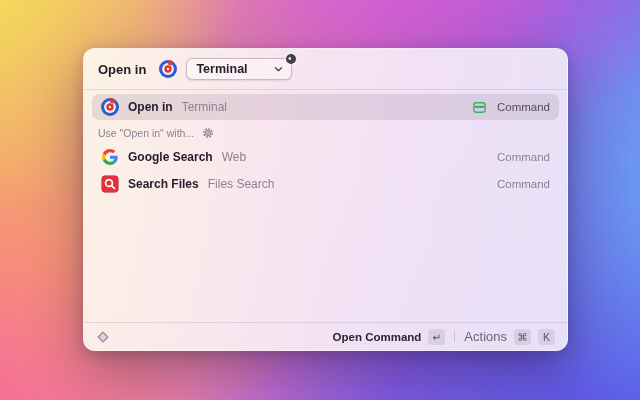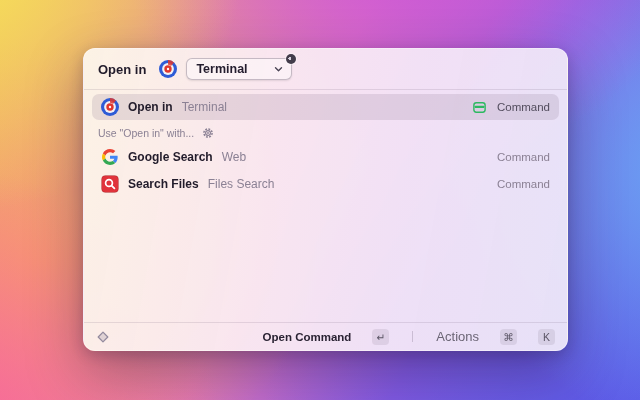--- a/index.html
+++ b/index.html
@@ -54,21 +54,21 @@
   .row-subtitle { font-size:12px; color:#8b8194; white-space:nowrap; }
   .spacer { flex:1; }
   .accessory { font-size:11.5px; color:#8b8194; }
   .row.selected .accessory { color:#534d5e; }
   .acc-icon { width:15px; height:15px; display:flex; margin-right:1px; }
   .footer {
     position:absolute; left:0; right:0; bottom:0; height:28px;
     border-top:1px solid rgba(90,70,100,0.14);
     display:flex; align-items:center; padding:0 12px;
   }
-  .footer-right { margin-left:auto; display:flex; align-items:center; gap:21px; }
+  .footer-right { margin-left:auto; display:flex; align-items:center; gap:7px; }
   .primary-label { font-size:11.5px; font-weight:700; color:#2a2333; }
   kbd {
     font-family:"Liberation Sans", sans-serif;
     display:inline-flex; align-items:center; justify-content:center;
     min-width:17px; height:16px; padding:0 3px;
     border-radius:4px; background:rgba(45,33,55,0.09);
     font-size:10.5px; color:#5b5565;
   }
   .vsep { width:1px; height:11px; background:rgba(45,33,55,0.18); margin:0 2px; }
   .gear { width:12px; height:12px; display:flex; }

